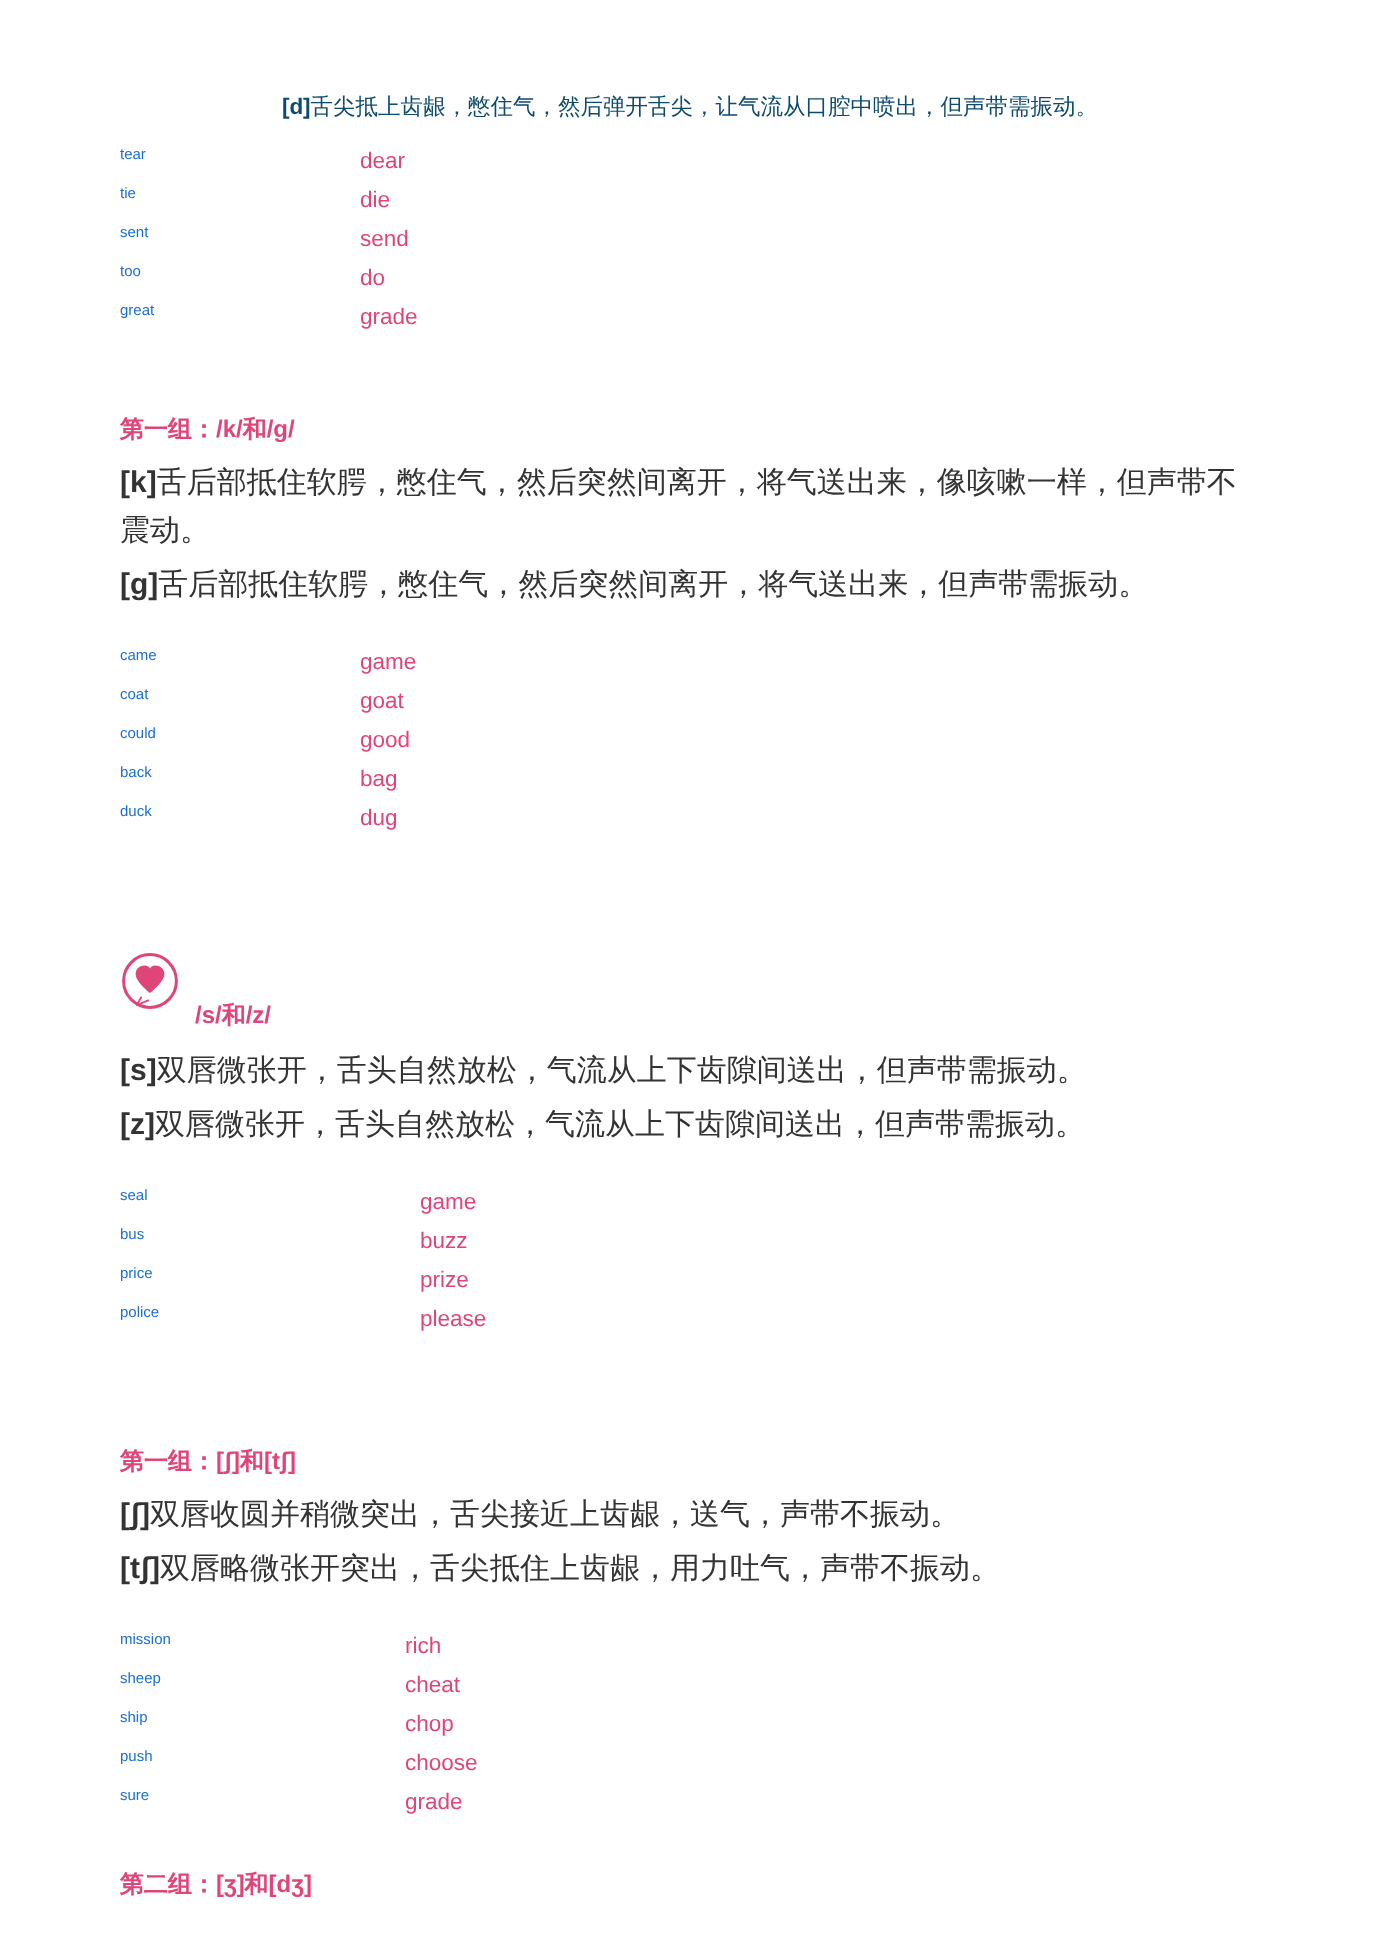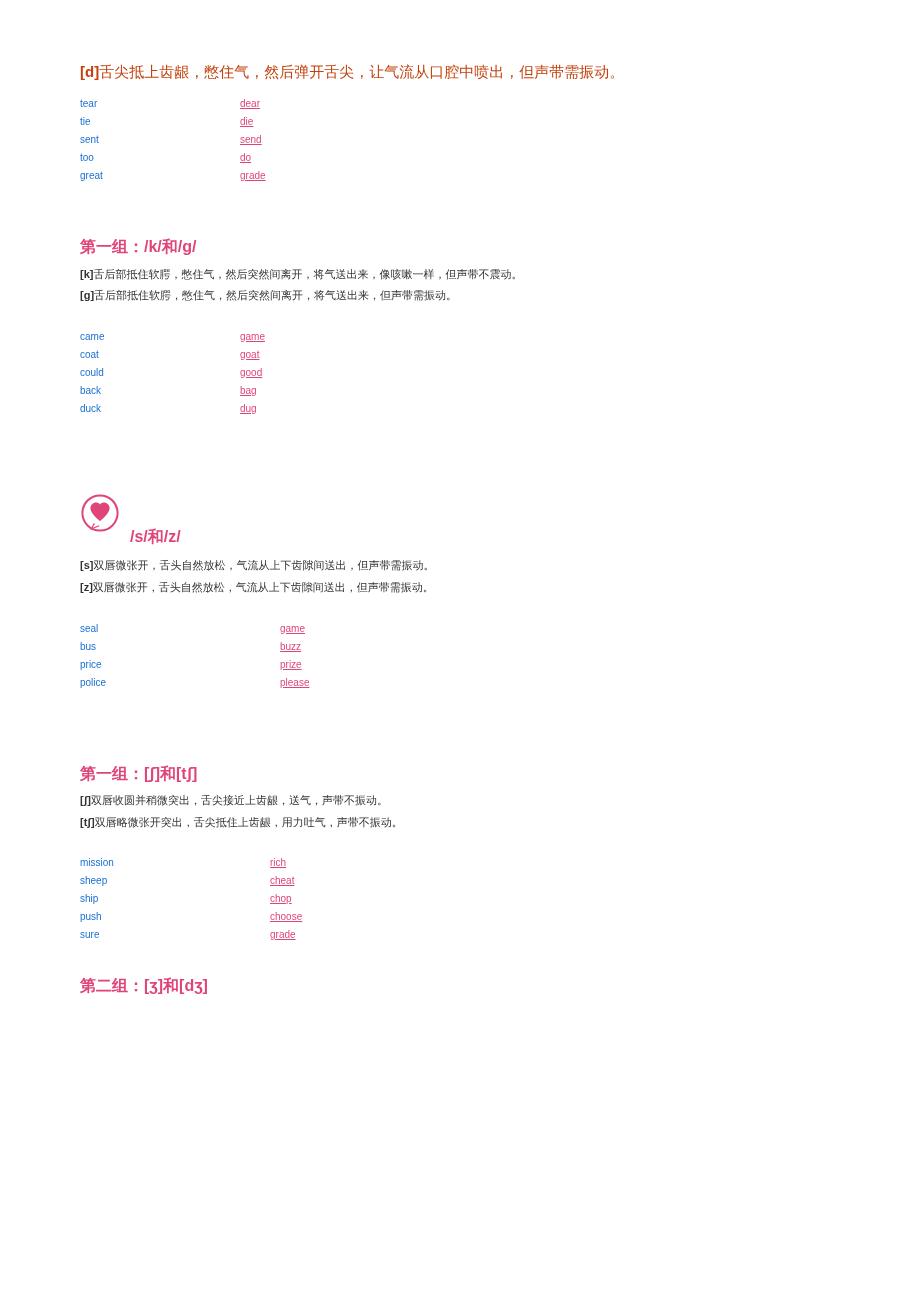--- a/index.html
+++ b/index.html
@@ -11,54 +11,54 @@
       font-family: Arial, "Microsoft YaHei", sans-serif;
       background: #ffffff;
       color: #333;
       font-size: 15px;
       line-height: 1.6;
       padding: 60px 80px 40px 80px;
       width: 920px;
       min-height: 1302px;
     }
     .section-description {
-      color: #c2410c;
+      color: #0c4a6e;
       margin-bottom: 12px;
       font-size: 15px;
+      text-align: center;
     }
     .bold-bracket {
       font-weight: bold;
     }
     .word-pair-table {
       margin-bottom: 20px;
     }
     .word-row {
       display: flex;
       margin-bottom: 2px;
     }
     .word-left {
       color: #1a6fd4;
       width: 140px;
       font-size: 10px;
     }
     .word-right {
       color: #e0457a;
-      font-size: 10px;
+      font-size: 15px;
       padding-left: 20px;
-      text-decoration: underline;
     }
     .group-heading {
       color: #e0457a;
       font-weight: bold;
       font-size: 16px;
       margin-bottom: 6px;
     }
     .sub-description {
       color: #333;
-      font-size: 11px;
+      font-size: 20px;
       margin-bottom: 4px;
     }
     .icon-section {
       display: flex;
       align-items: center;
       margin-bottom: 8px;
     }
     .heart-icon {
       width: 40px;
       height: 40px;

